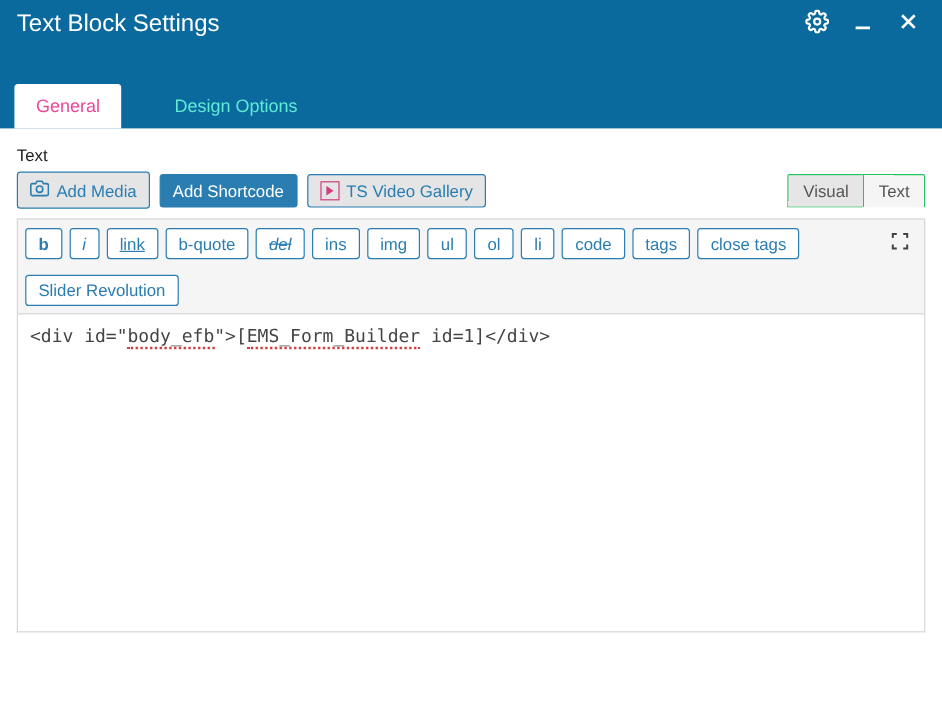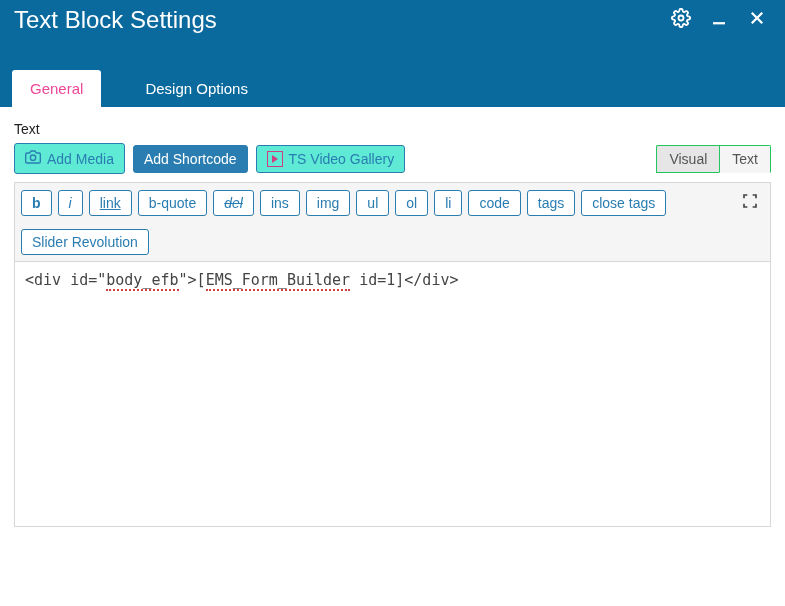--- a/index.html
+++ b/index.html
@@ -8,21 +8,21 @@
 
   
   .header {
     background: #0a6a9e;
     color: #fff;
     height: 40px;
     display: flex;
     align-items: center;
     padding: 0 14px;
   }
-  .header .title { font-size: 24px; font-weight: 400; flex: 1; }
+  .header .title { font-size: 20px; font-weight: 400; flex: 1; }
   .header .icon-btn {
     width: 28px; height: 28px; display: flex; align-items: center; justify-content: center;
     cursor: pointer; margin-left: 10px;
   }
 
   
   .tabs-strip {
     background: #0a6a9e;
     padding: 30px 12px 0 12px;
     display: flex;
@@ -32,35 +32,35 @@
     padding: 10px 18px 10px 18px;
     font-size: 15px;
     cursor: pointer;
   }
   .tab.active {
     background: #fff;
     color: #ec4899;
     border-radius: 3px 3px 0 0;
   }
   .tab.inactive {
-    color: #ffffff;
+    color: #5eead4;
     padding-left: 44px;
   }
 
   
   .main {
     padding: 14px;
   }
   .field-label { font-size: 14px; color: #222; margin-bottom: 6px; }
 
   
   .media-row { display: flex; align-items: center; gap: 8px; margin-bottom: 8px; }
   .wp-btn {
     border: 1px solid #2a7db1;
-    background: #5eead4;
+    background: #e5e5e5;
     color: #2a7db1;
     padding: 5px 10px;
     font-size: 14px;
     border-radius: 3px;
     cursor: pointer;
     display: inline-flex;
     align-items: center;
     gap: 6px;
   }
   .wp-btn.primary {

